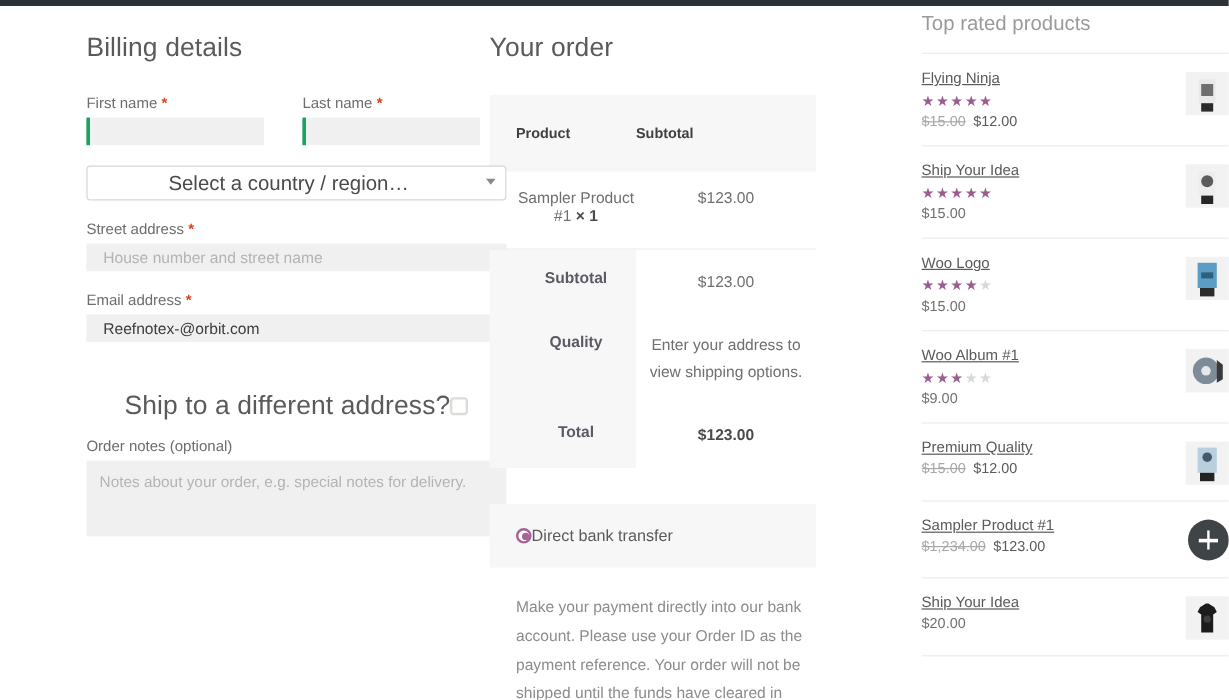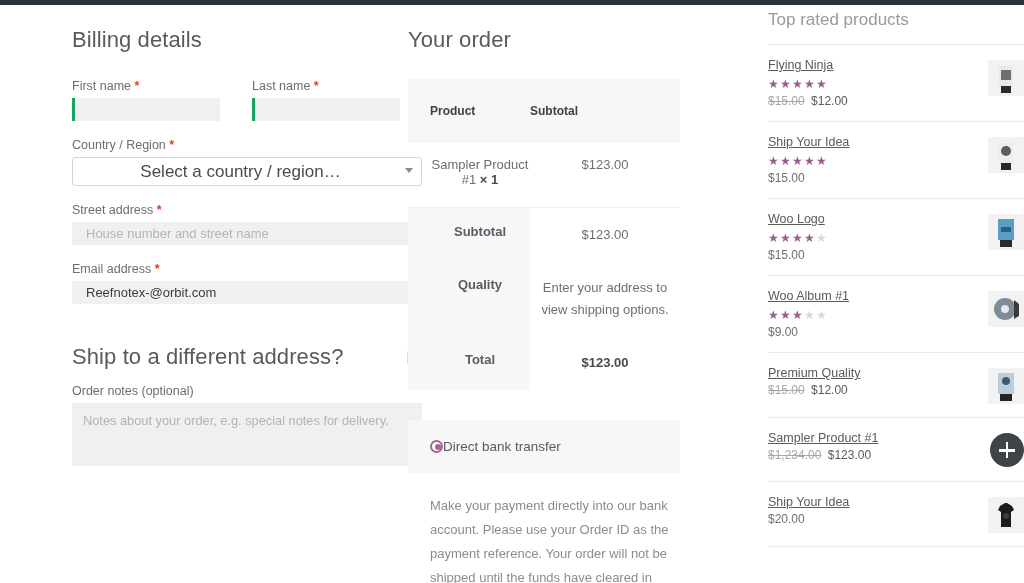--- a/index.html
+++ b/index.html
@@ -81,21 +81,21 @@
   .selwrap { position: relative; width: 350px; }
   .selwrap .chev {
     position: absolute; right: 9px; top: 11px;
     width: 0; height: 0;
     border-left: 4px solid transparent;
     border-right: 4px solid transparent;
     border-top: 5px solid #8a8a8a;
     pointer-events: none;
   }
   .ship-head {
-    display: flex; align-items: center; justify-content: space-between;
+    display: flex; align-items: center; justify-content: center;
     width: 350px;
     margin: 40px 0 14px 0;
   }
   .ship-head h2 { margin: 0; }
   .cbx {
     width: 15px; height: 15px;
     border: 2px solid #dcdcd8;
     border-radius: 3px;
     background: #fff;
     flex: 0 0 15px;
@@ -285,24 +285,20 @@
       <div class="field">
         <label class="flabel">
           <span>Last name</span>
           <span class="req">*</span>
         </label>
         <input class="inp" type="text" value="" style="">
       </div>
     </div>
 
     <div class="field">
-      <label class="flabel">
-        <span>Country / Region</span>
-        <span class="req">*</span>
-      </label>
       <div class="selwrap">
         <select class="sel">
           <option>Select a country / region…</option>
         </select>
         <span class="chev"></span>
       </div>
     </div>
 
     <div class="field">
       <label class="flabel">

